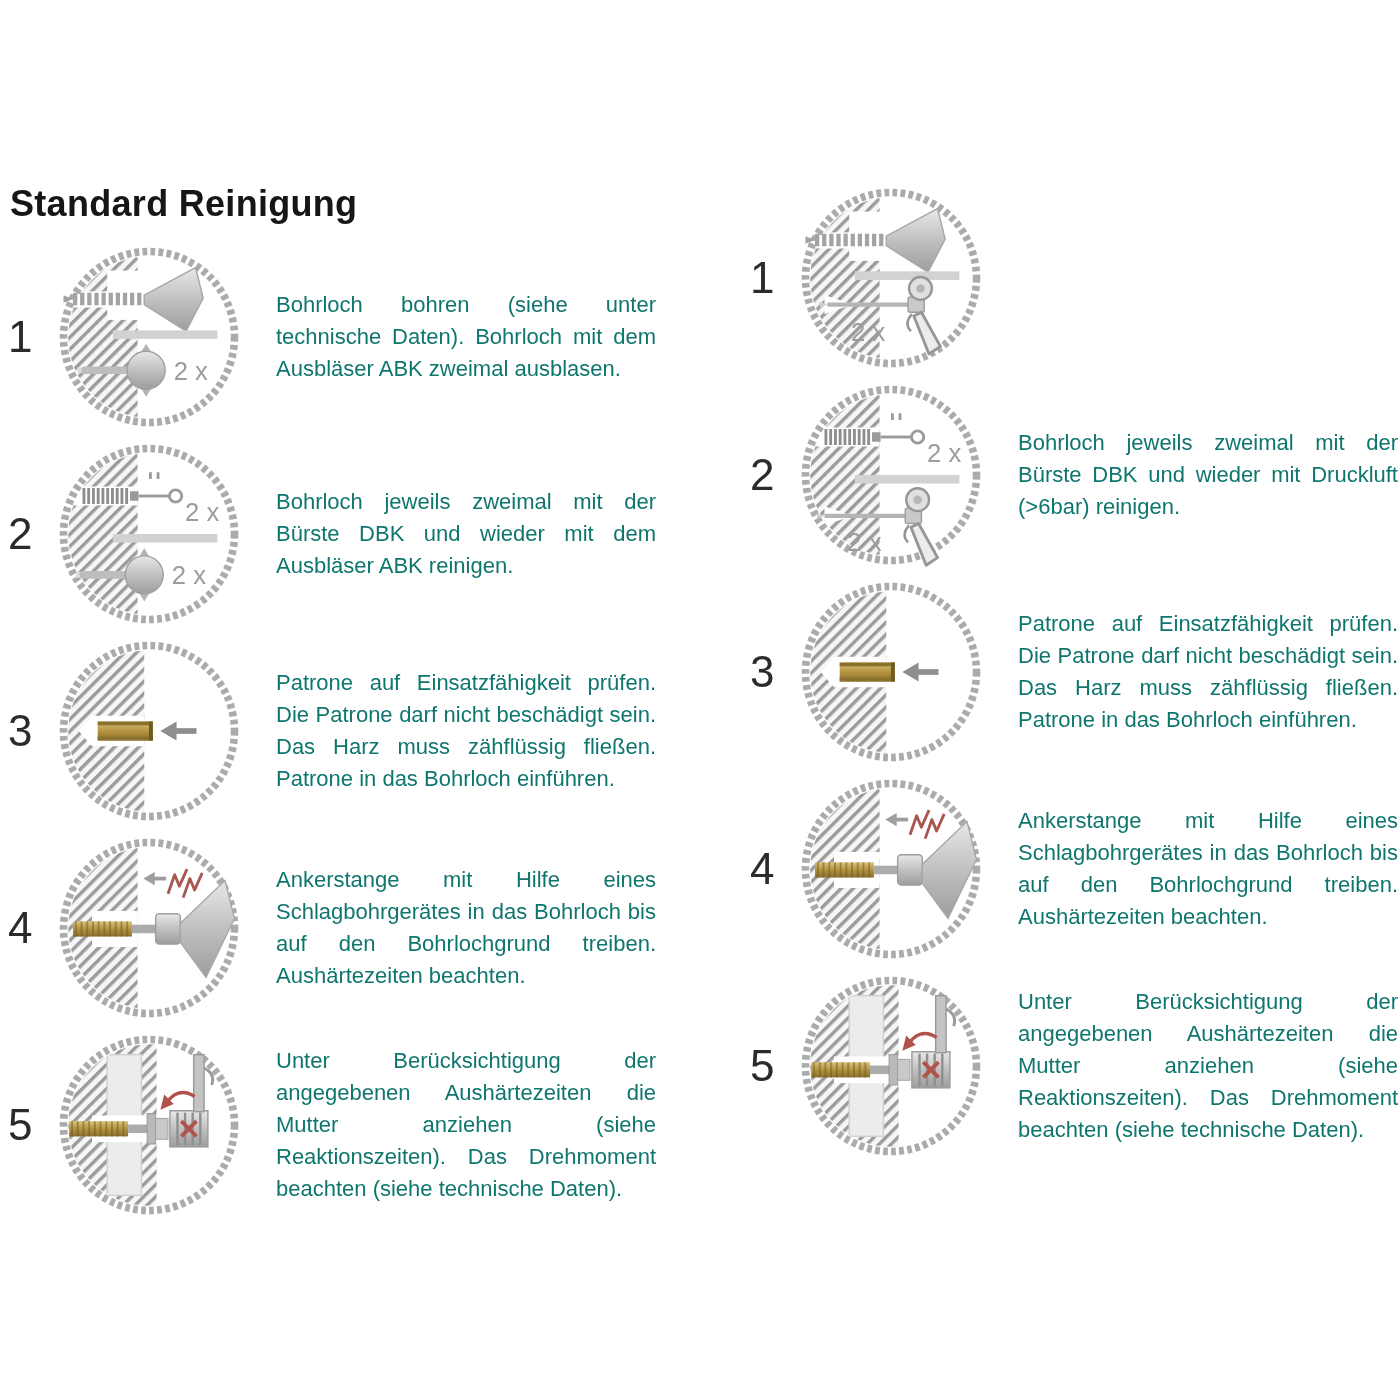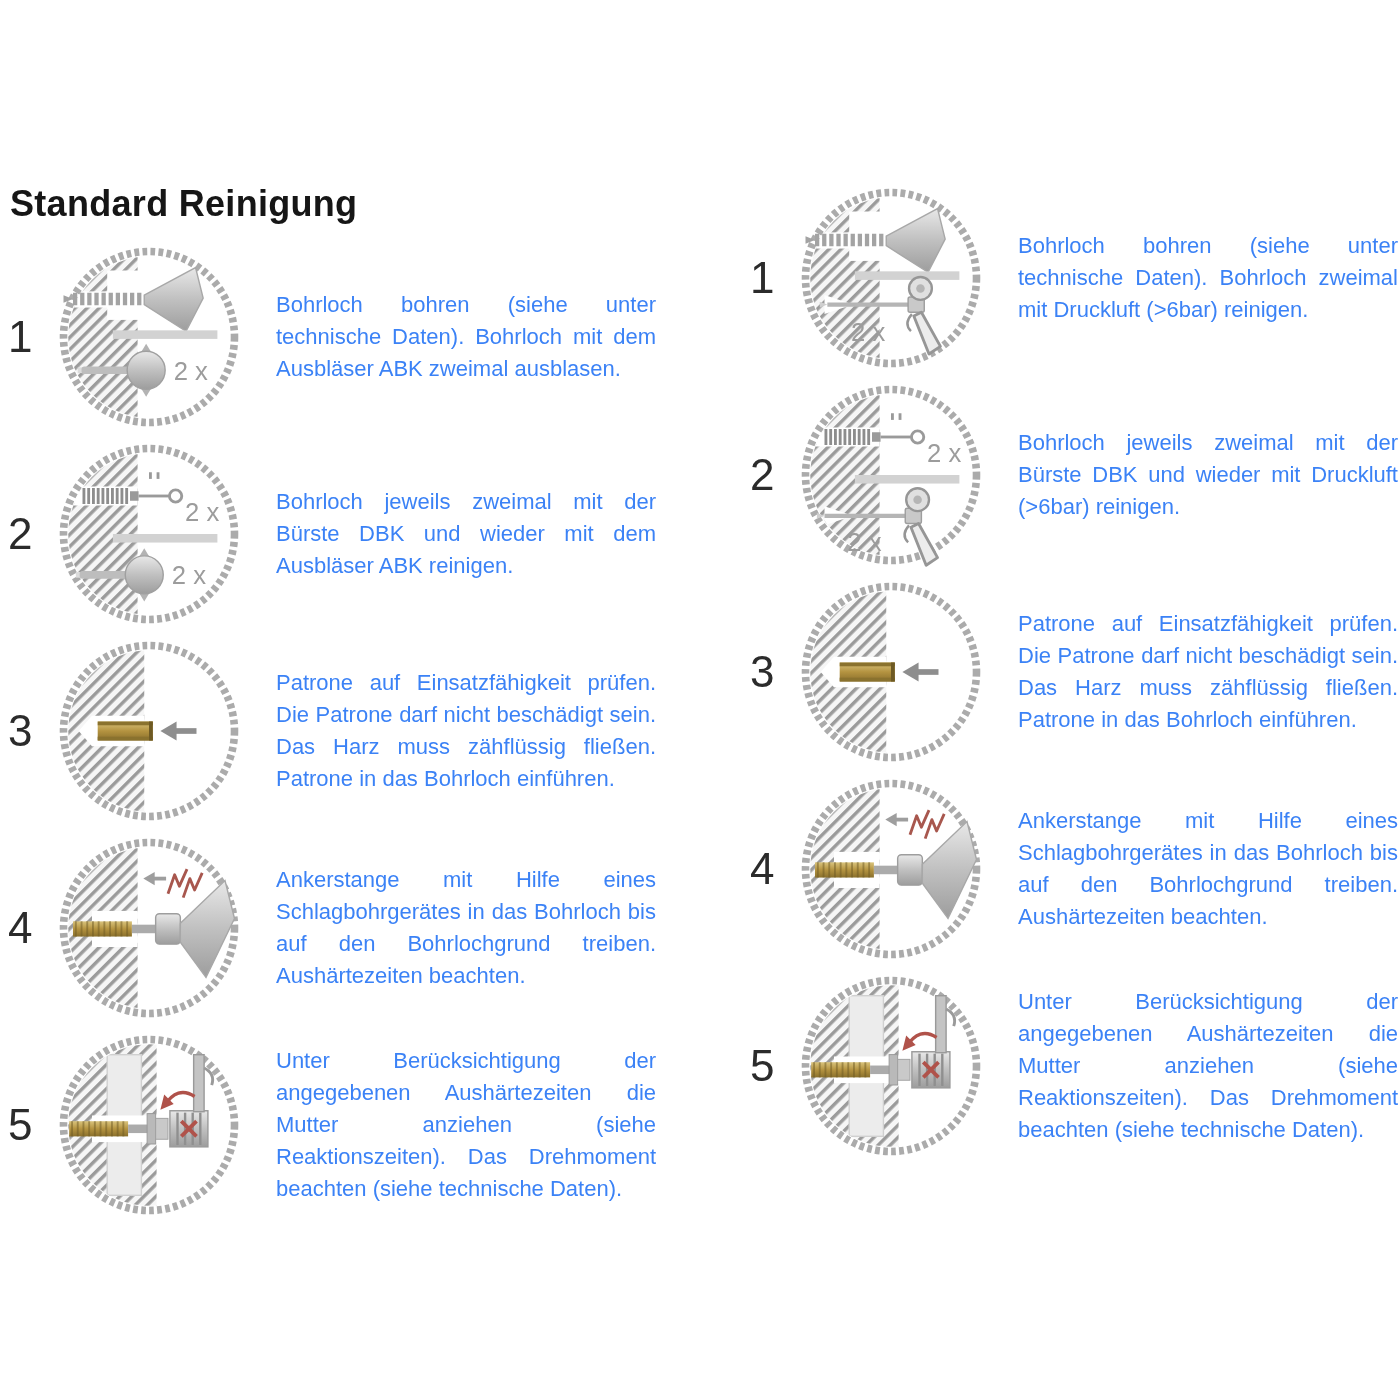--- a/index.html
+++ b/index.html
@@ -17,21 +17,21 @@
     margin:0 0 17px 2px;letter-spacing:.3px;line-height:42px;
   }
   .step-row{display:flex;align-items:center;height:190px;margin-bottom:7px;}
   .step-num{
     flex:0 0 46px;font-size:44px;color:#2b2b2b;line-height:1;
   }
   .icon-wrap{flex:0 0 190px;height:190px;}
   svg.icon{width:190px;height:190px;display:block;}
   .step-text{
     flex:1;margin:0 0 0 32px;
-    font-size:22px;line-height:32px;color:#3b82f6;
+    font-size:22px;line-height:32px;color:#0f766e;
     text-align:justify;
   }
   .lbl{font-size:27px;fill:#9c9c9c;font-family:"Liberation Sans", sans-serif;}
 </style>
 </head>
 <body>
 
 <svg width="0" height="0" style="position:absolute" aria-hidden="true">
   <defs>
     <pattern id="hatch" width="9" height="9" patternUnits="userSpaceOnUse" patternTransform="rotate(45)">
@@ -236,21 +236,20 @@
             <rect x="56" y="30" width="34" height="52" fill="#ffffff"></rect>
             <rect x="20" y="52" width="68" height="17" fill="#ffffff"></rect>
             <polygon points="60,128 30,118 30,138" fill="#ffffff"></polygon>
           </g>
           <use href="#drillcone" transform="translate(95,60)"></use>
           <rect x="62" y="93" width="110" height="9" fill="#d2d2d2"></rect>
           <use href="#airgun" transform="translate(118,128)"></use>
           <text x="58" y="166" class="lbl">2 x</text>
         </svg>
       </div>
-      <p class="step-text">Bohrloch bohren (siehe unter technische Daten). Bohrloch zweimal mit Druckluft (&gt;6bar) reinigen.</p>
     </div>
 
     <div class="step-row">
       <div class="step-num">2</div>
       <div class="icon-wrap">
         <svg class="icon" viewBox="0 0 200 200">
           <use href="#ring"></use>
           <g clip-path="url(#clipc)">
             <rect x="10" y="10" width="78" height="180" fill="url(#hatch)"></rect>
             <rect x="20" y="50" width="68" height="20" fill="#ffffff"></rect>

